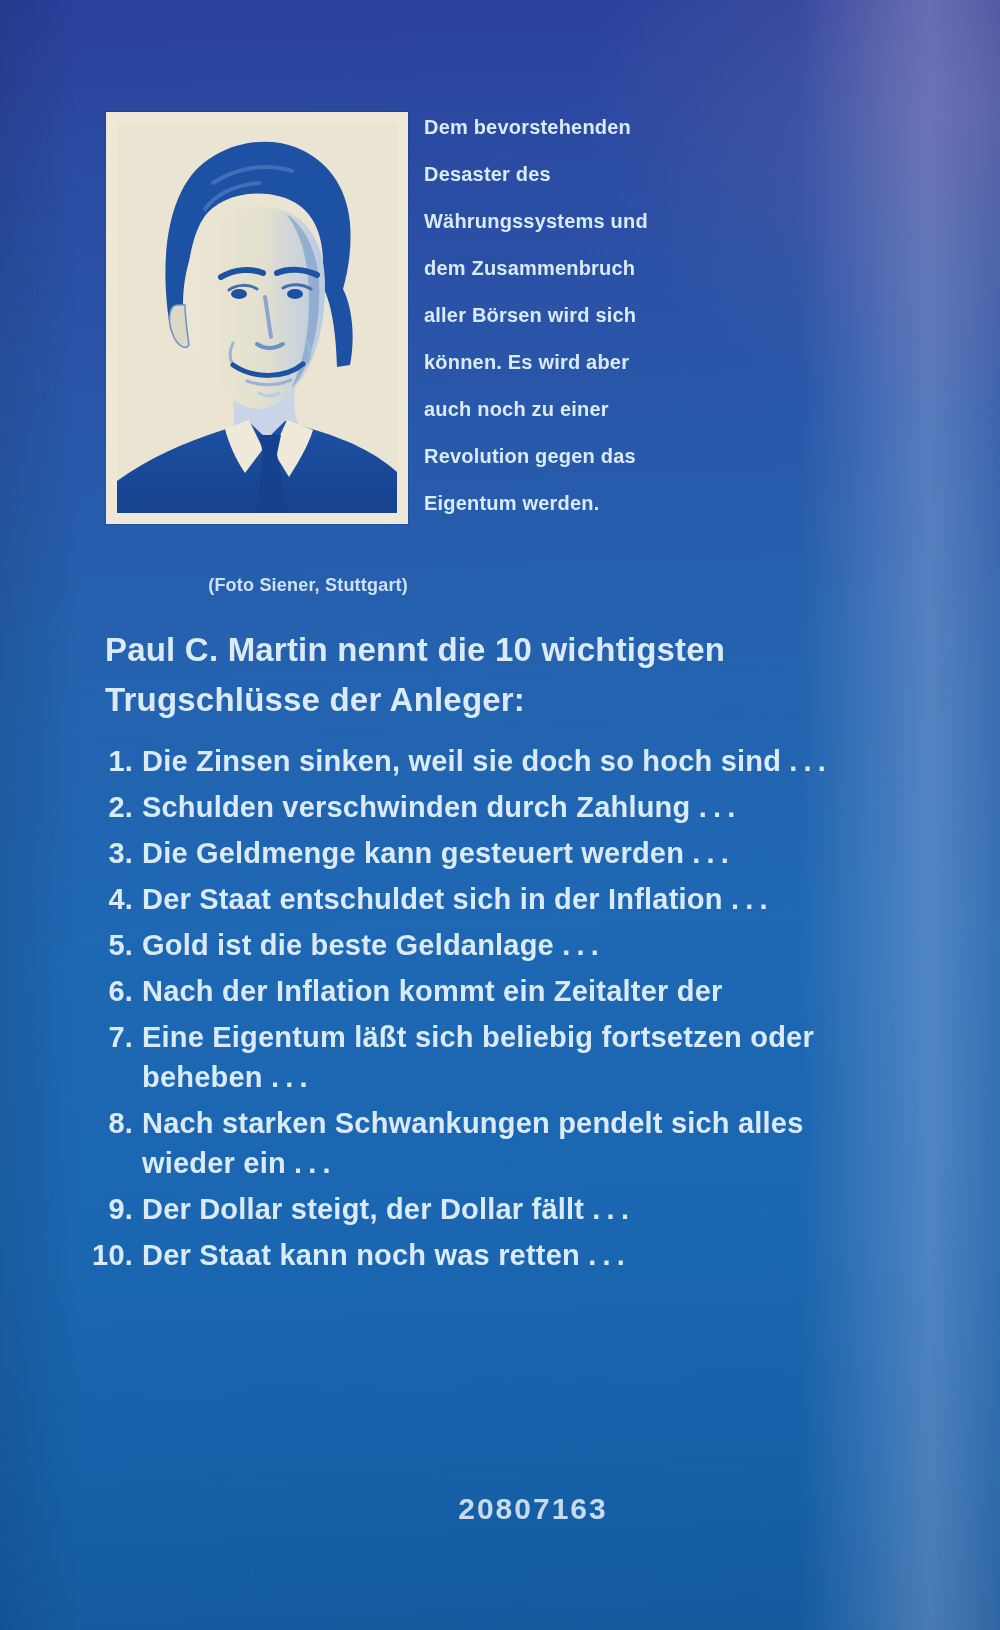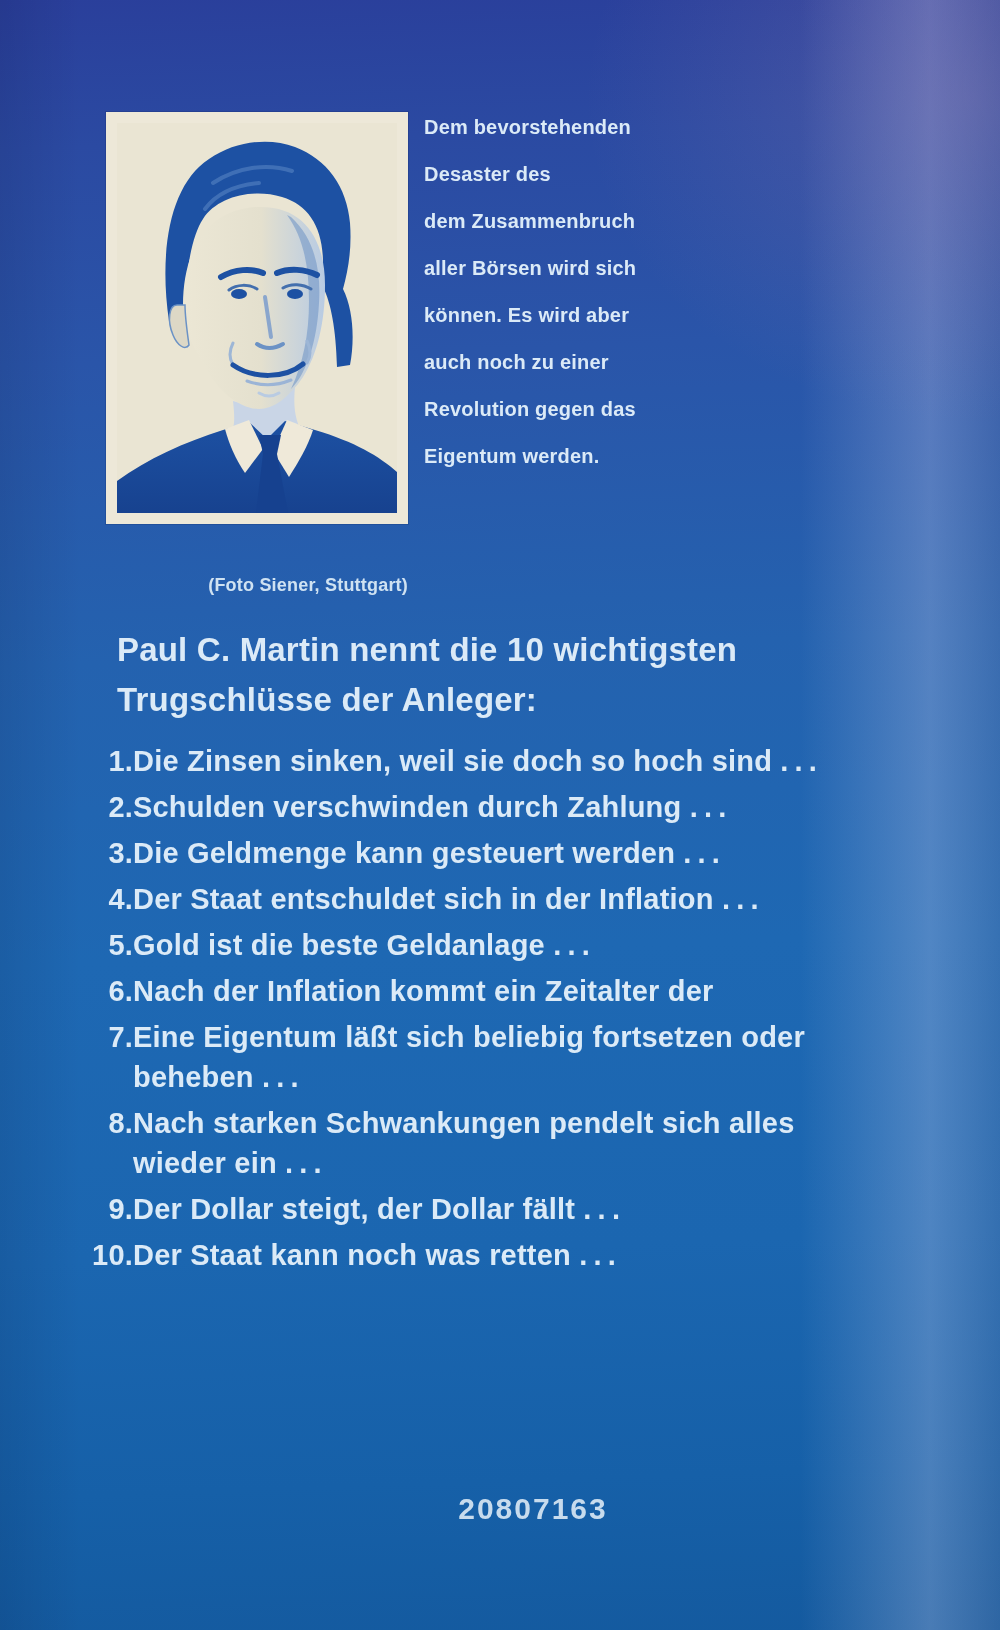--- a/index.html
+++ b/index.html
@@ -59,36 +59,35 @@
 
   
   .heading {
     position: absolute;
     left: 105px; top: 625px;
     width: 800px;
     font-size: 33px;
     font-weight: bold;
     line-height: 50px;
     letter-spacing: 0.2px;
-    margin-left: 12px;
   }
 
   
   .fallacy-list {
     position: absolute;
     left: 0; top: 741px;
     width: 920px;
     font-size: 29px;
     font-weight: bold;
     line-height: 40px;
     letter-spacing: 0.2px;
   }
   .item { display: flex; margin-bottom: 6px; }
   .item .num { width: 133px; text-align: right; flex: none; }
-  .item .txt { width: 730px; }
+  .item .txt { margin-left: 9px; width: 730px; }
   .item .txt .tl:empty { display: none; }
 
   
   .footer-code {
     position: absolute;
     top: 1492px; left: 0;
     width: 978px;
     text-align: center;
     font-size: 30px;
     font-weight: bold;
@@ -154,20 +153,21 @@
         <path d="M146,331 L160,331 L171,390 L139,390 Z" fill="#16418f"></path>
       </svg>
     </div>
   </div>
 
   <div class="photo-caption">(Foto Siener, Stuttgart)</div>
 
   <div class="intro">
     <div class="line">Dem bevorstehenden</div>
     <div class="line">Desaster des</div>
+    <div class="line">Währungssystems und</div>
     <div class="line">dem Zusammenbruch</div>
     <div class="line">aller Börsen wird sich</div>
     <div class="line">können. Es wird aber</div>
     <div class="line">auch noch zu einer</div>
     <div class="line">Revolution gegen das</div>
     <div class="line">Eigentum werden.</div>
   </div>
 
   <div class="heading">
     <div>Paul C. Martin nennt die 10 wichtigsten</div>

